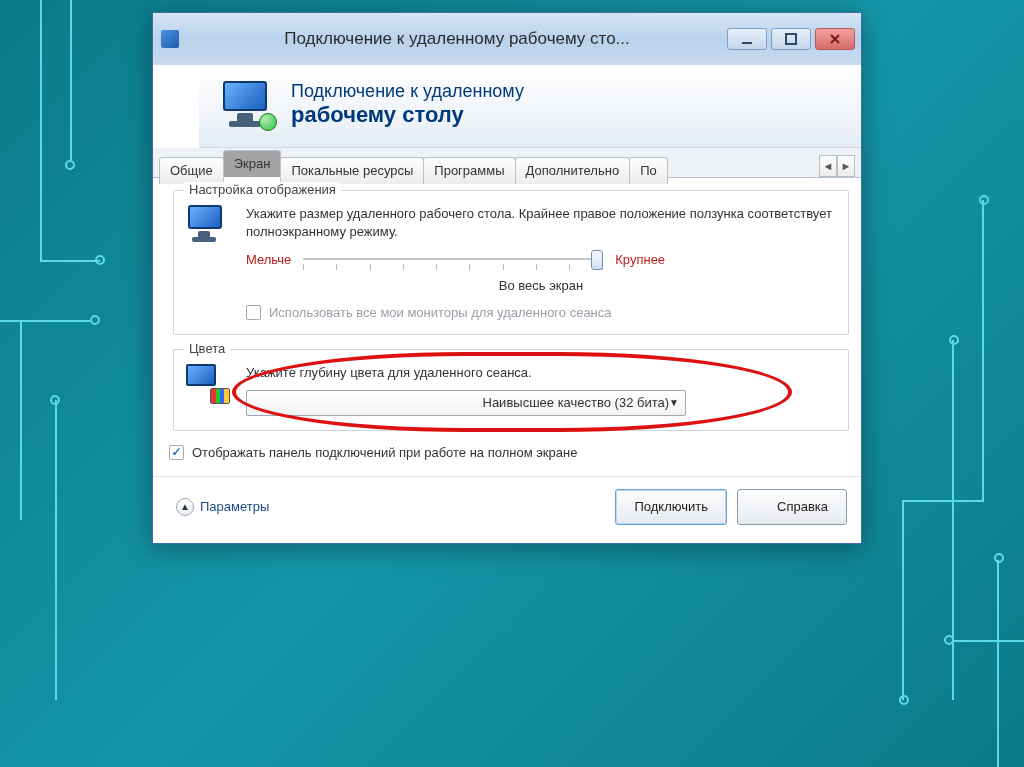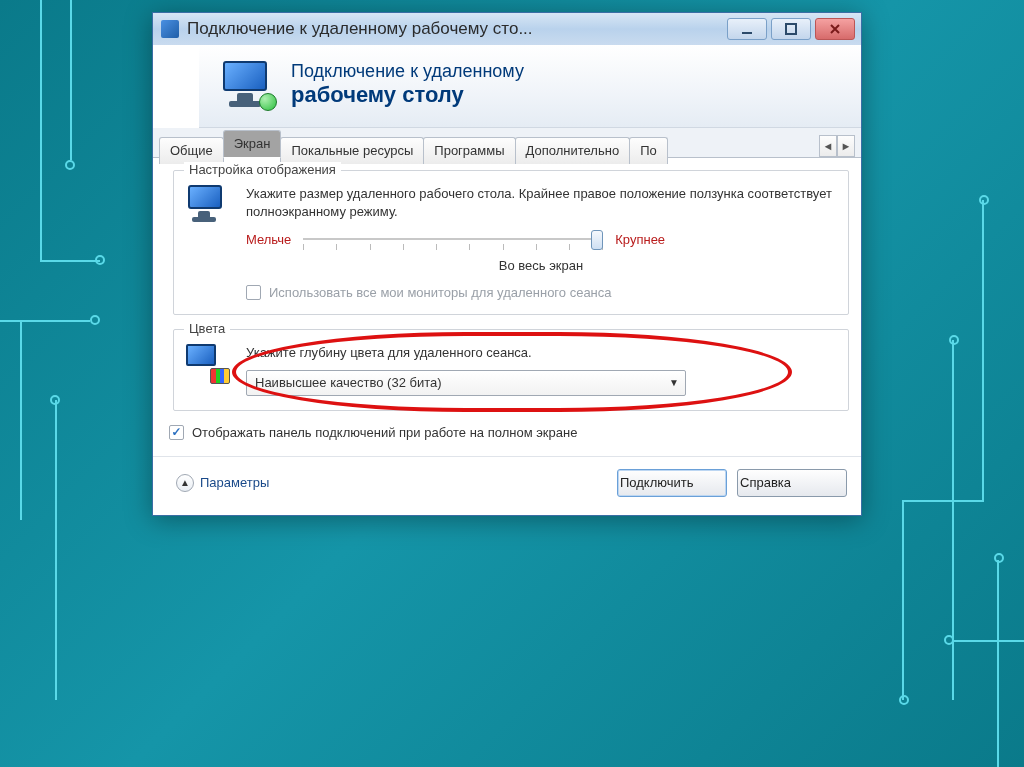--- a/index.html
+++ b/index.html
@@ -22,27 +22,28 @@
   .window {
     position: absolute;
     left: 152px;
     top: 12px;
     width: 710px;
     background: #fff;
     border: 1px solid #3a6ea5;
     box-shadow: 0 4px 25px rgba(0,0,0,0.35);
   }
   .titlebar {
-    height: 32px;
+    height: 52px;
     background: linear-gradient(to bottom, #d7e6f5 0%, #b9d2ec 50%, #c9dbef 100%);
     display: flex;
     align-items: center;
     padding: 0 6px 0 8px;
     color: #2b2b2b;
     font-size: 17px;
+    text-align: center;
   }
   .titlebar .title-app-icon {
     width: 18px; height: 18px;
     margin-right: 8px;
     background: linear-gradient(135deg,#4a90e2,#1f5ea8);
     border-radius: 2px;
     position: relative;
   }
   .titlebar .title-text {
     white-space: nowrap;
@@ -199,23 +200,23 @@
   .checkbox.checked::after {
     content:"✓"; font-size:12px; color:#2a6fc0; font-weight:bold;
   }
   .disabled-text { color:#9aa0a8; }
 
   .dropdown {
     display:flex; align-items:center;
     border:1px solid #a0a8b3;
     background: linear-gradient(to bottom,#ffffff,#f2f2f2);
     height:26px;
-    padding:0 6px 0 8px;
+    padding:0 6px 0 2px;
     font-size:13px;
-    justify-content:space-between;
+    justify-content:flex-end;
     border-radius:2px;
     margin-top:6px;
     width: 440px;
   }
   .dropdown .dd-arrow { font-size:10px; color:#333; }
 
   .highlight-circle {
     position:absolute;
     border:4px solid #d11;
     border-radius: 50% / 60%;
@@ -237,27 +238,27 @@
     border-radius:3px;
   }
   .params-toggle .up-caret {
     width:18px; height:18px; border:1px solid #a0a8b3; border-radius:50%;
     background:linear-gradient(to bottom,#ffffff,#e9eef4);
     display:flex; align-items:center; justify-content:center;
     font-size:10px; color:#333;
   }
   .spacer { flex:1; }
   .btn {
-    min-width:110px; height:28px;
+    min-width:110px; height:36px;
     border:1px solid #8a9aab;
     background: linear-gradient(to bottom,#fefefe,#e6e9ee);
     border-radius:3px;
     font-size:13px;
-    display:flex; align-items:center; justify-content:flex-start;
-    padding:0 2px;
+    display:flex; align-items:center; justify-content:flex-end;
+    padding:0 18px;
     color:#222;
   }
   .btn.primary { border-color:#6aa0d8; box-shadow: 0 0 0 1px #bcd6f2 inset; }
 
   .color-monitor-icon {
     width:40px; height:36px; position:relative;
   }
   .color-monitor-icon .m1 {
     position:absolute; left:0; top:0; width:30px; height:22px;
     background:linear-gradient(135deg,#6ab0ff,#1a60c0);

